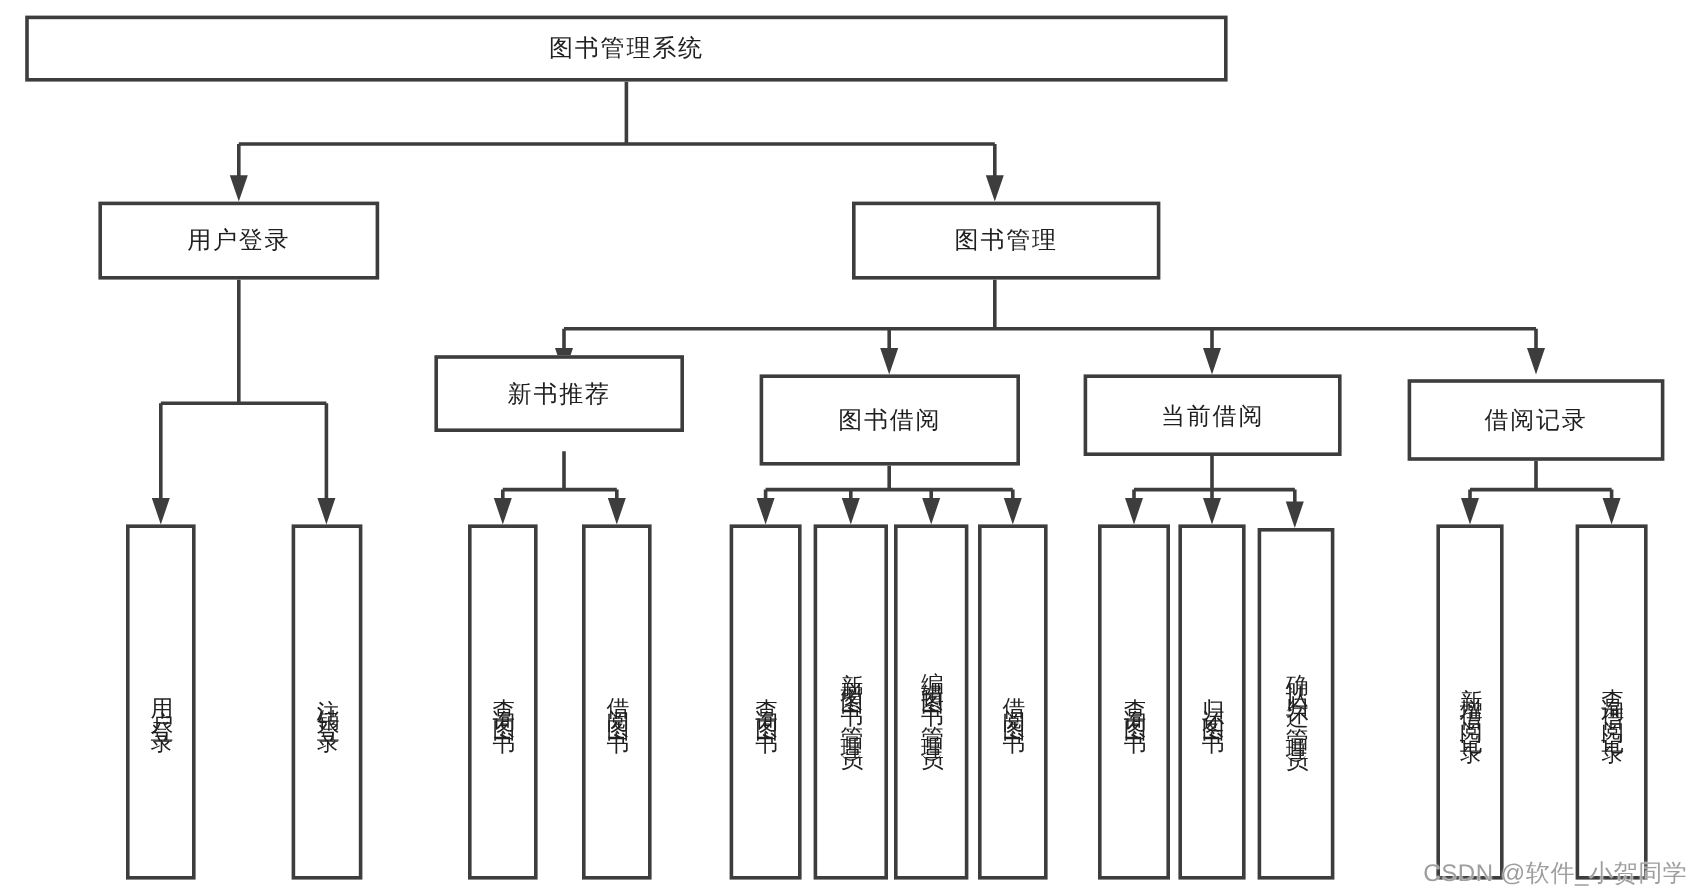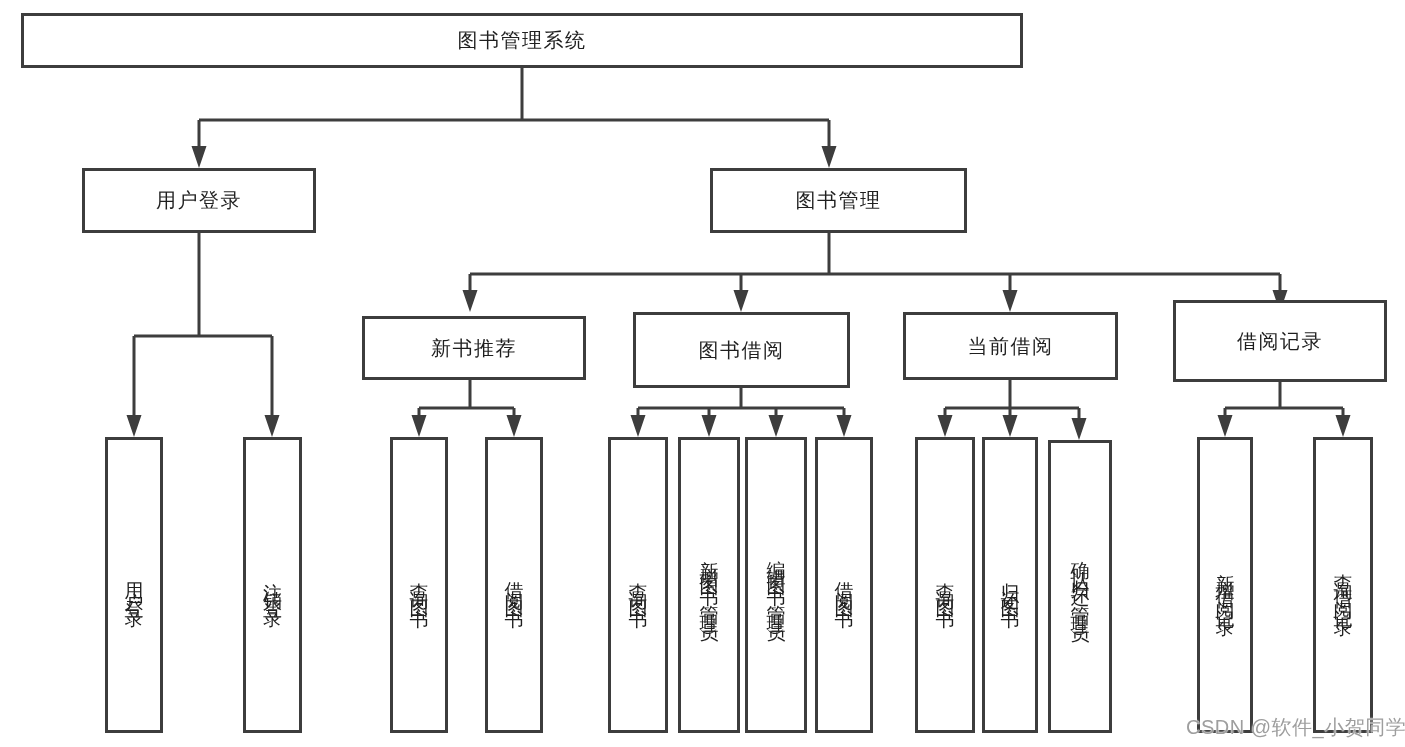--- a/index.html
+++ b/index.html
@@ -50,30 +50,30 @@
     <span>图书管理系统</span>
   </div>
 
   <div class="node hnode" style="left:82px;top:168px;width:234px;height:65px">
     <span>用户登录</span>
   </div>
   <div class="node hnode" style="left:710px;top:168px;width:257px;height:65px">
     <span>图书管理</span>
   </div>
 
-  <div class="node hnode" style="left:362px;top:316px;width:224px;height:64px">
+  <div class="node hnode" style="left:362px;top:296px;width:208px;height:64px">
     <span>新书推荐</span>
   </div>
   <div class="node hnode" style="left:633px;top:312px;width:217px;height:76px">
     <span>图书借阅</span>
   </div>
   <div class="node hnode" style="left:903px;top:312px;width:215px;height:68px">
     <span>当前借阅</span>
   </div>
-  <div class="node hnode" style="left:1173px;top:300px;width:214px;height:82px">
+  <div class="node hnode" style="left:1173px;top:316px;width:214px;height:68px">
     <span>借阅记录</span>
   </div>
 
   <div class="node vnode" style="left:105px;top:437px;width:58px;height:296px">
     <span class="vlbl">用户登录</span>
   </div>
   <div class="node vnode" style="left:243px;top:437px;width:59px;height:296px">
     <span class="vlbl">注销登录</span>
   </div>
 

